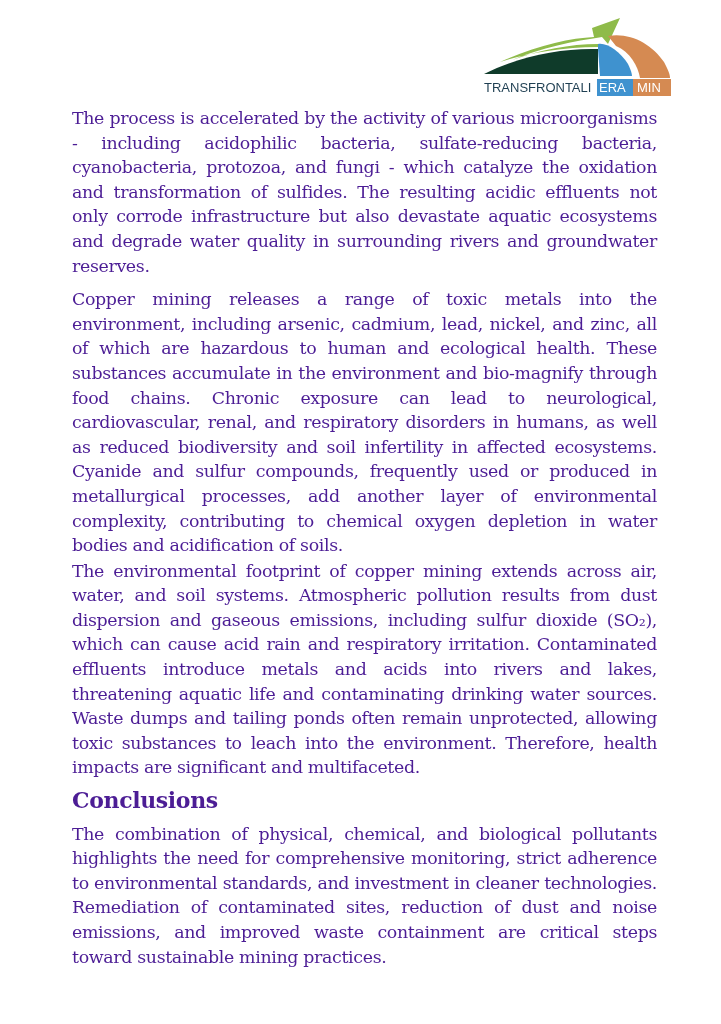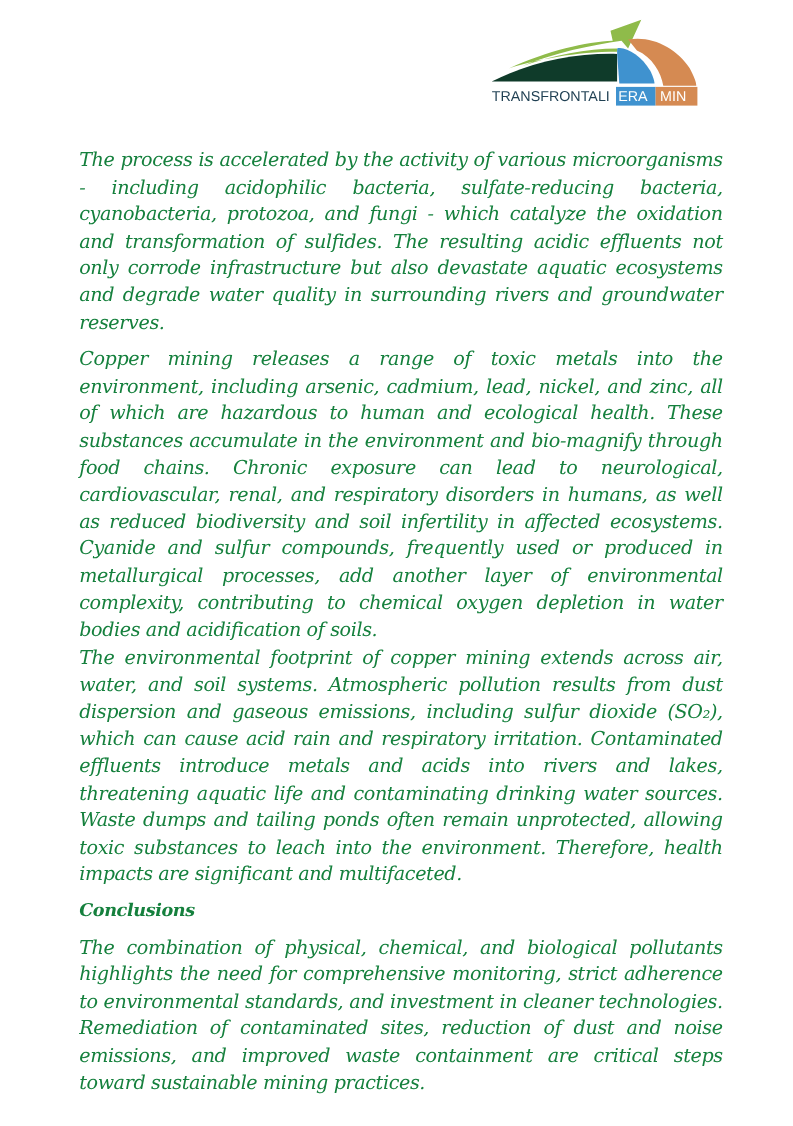--- a/index.html
+++ b/index.html
@@ -1,28 +1,27 @@
 <!DOCTYPE html>
 <html><head>
 <meta charset="utf-8">
 <style>
   html, body { margin: 0; padding: 0; background: #ffffff; }
   body { width: 721px; height: 1024px; position: relative; overflow: hidden; }
-  .logo { position: absolute; left: 443px; top: 16px; width: 192px; height: 82px; }
+  .logo { position: absolute; left: 480px; top: 16px; width: 192px; height: 82px; }
   .logo svg { display: block; }
   .content {
-    position: absolute; left: 72px; top: 134px; width: 585px;
+    position: absolute; left: 72px; top: 106px; width: 585px;
     font-family: "DejaVu Serif", "Liberation Serif", serif;
-    font-size: 17.4px; line-height: 24.6px; color: #15803d;
+    font-size: 17.4px; line-height: 24.6px; color: #4c1d95;
     letter-spacing: -0.35px;
-    font-style: italic;
   }
   .content p { margin: 0 0 9px 0; text-align: justify; }
   .content h2 {
-    margin: 0 0 9px 0; font-size: 16px; font-weight: bold; line-height: 24.6px;
+    margin: 0 0 9px 0; font-size: 22px; font-weight: bold; line-height: 24.6px;
   }
   #p1 { margin-bottom: 9px; }
   #p2 { margin-bottom: 1px; }
   #p3 { margin-bottom: 8px; }
 </style>
 </head>
 <body>
 
 <div class="logo">
   <svg width="192" height="82" viewBox="0 0 192 82" xmlns="http://www.w3.org/2000/svg">

